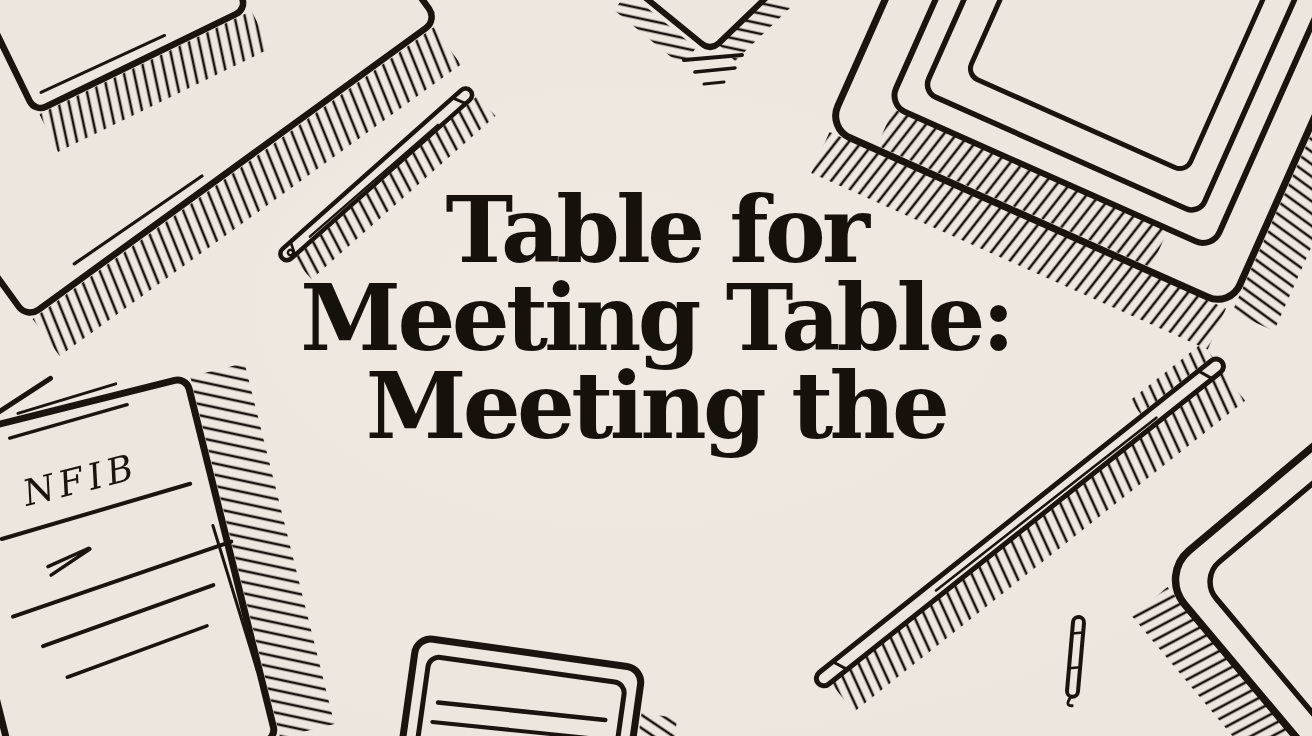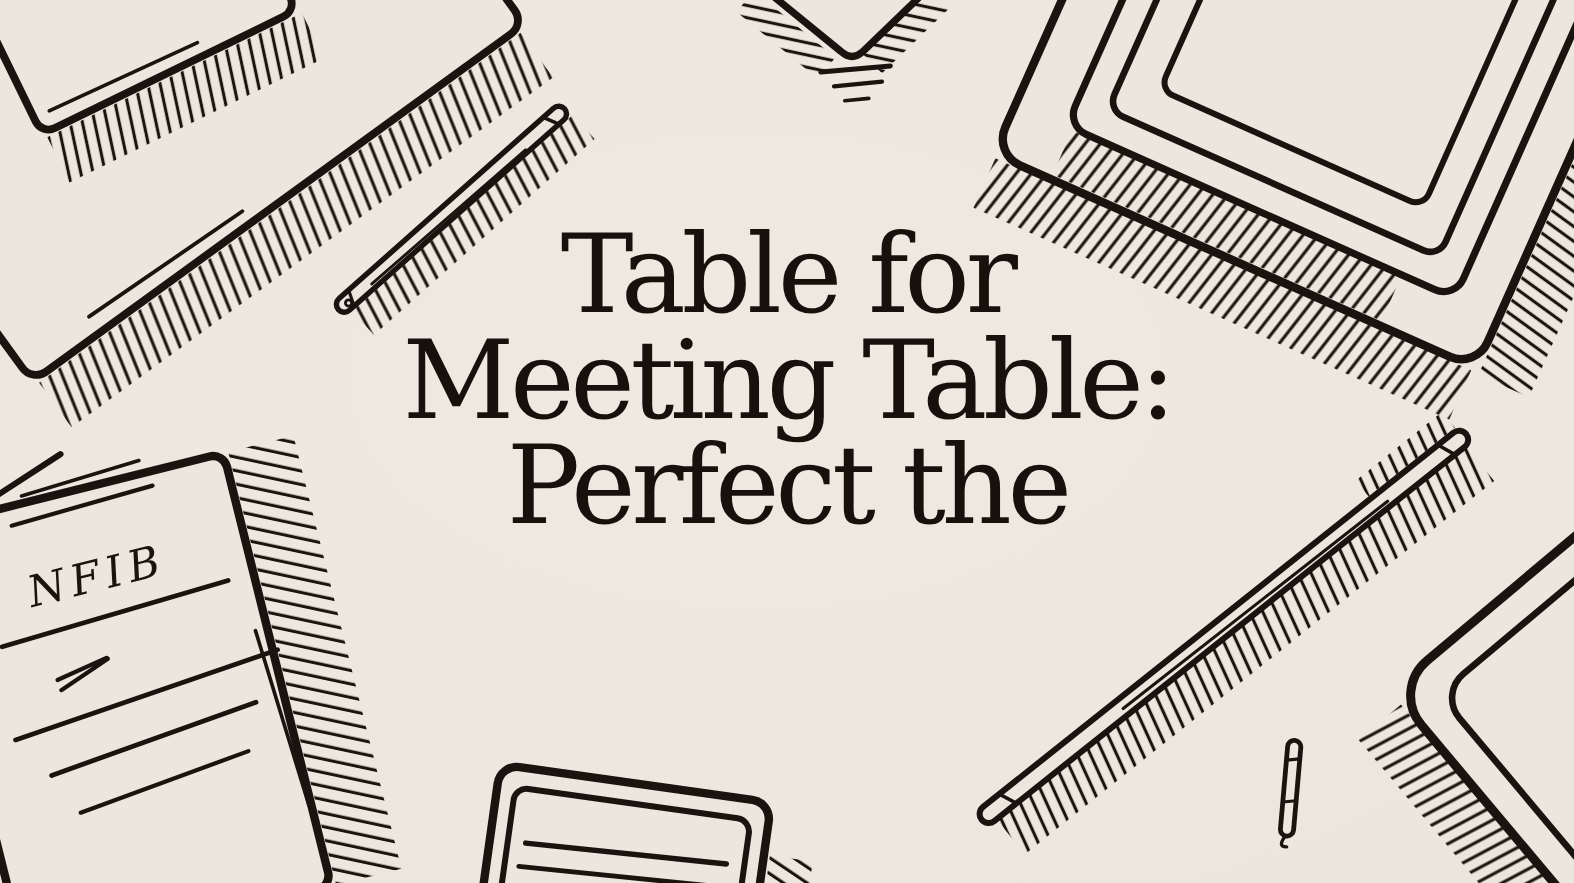--- a/index.html
+++ b/index.html
@@ -7,21 +7,21 @@
     position:relative;width:1312px;height:736px;overflow:hidden;
     background:radial-gradient(120% 125% at 48% 42%, #efe9e2 0%, #ece6df 55%, #e3dcd3 100%);
     font-family:"DejaVu Serif","Liberation Serif",serif;
   }
   .stage svg{position:absolute;left:0;top:0;}
   .doodle{stroke:#1b140e;stroke-linecap:round;stroke-linejoin:round;fill:none;}
   .sheet{fill:#ece6df;}
   .hero-title{
     position:absolute;left:0;right:0;top:186px;z-index:2;
     text-align:center;color:#17110c;
-    font-weight:400;font-size:91px;line-height:88px;letter-spacing:-0.04em;
+    font-weight:700;font-size:91px;line-height:88px;letter-spacing:-0.04em;
   }
   .hero-title span{display:block;}
   .note-text{
     font-family:"DejaVu Serif","Liberation Serif",serif;
     font-style:italic;font-size:36px;letter-spacing:5px;fill:#1b140e;
   }
 </style>
 </head>
 <body>
 
@@ -123,16 +123,16 @@
       <path class="doodle" d="M -34,190 L 196,170" stroke-width="4"></path>
       <path class="doodle" d="M -12,226 L 168,208" stroke-width="4"></path>
       <path class="doodle" d="M 4,262 L 152,246" stroke-width="3.5"></path>
       <path class="doodle" d="M 182,150 L 190,302" stroke-width="3"></path>
     </g>
   </svg>
 
   <div class="hero-title">
     <span>Table for</span>
     <span>Meeting Table:</span>
-    <span>Perfect the</span>
+    <span>Meeting the</span>
   </div>
 
 </div>
 
 </body></html>

